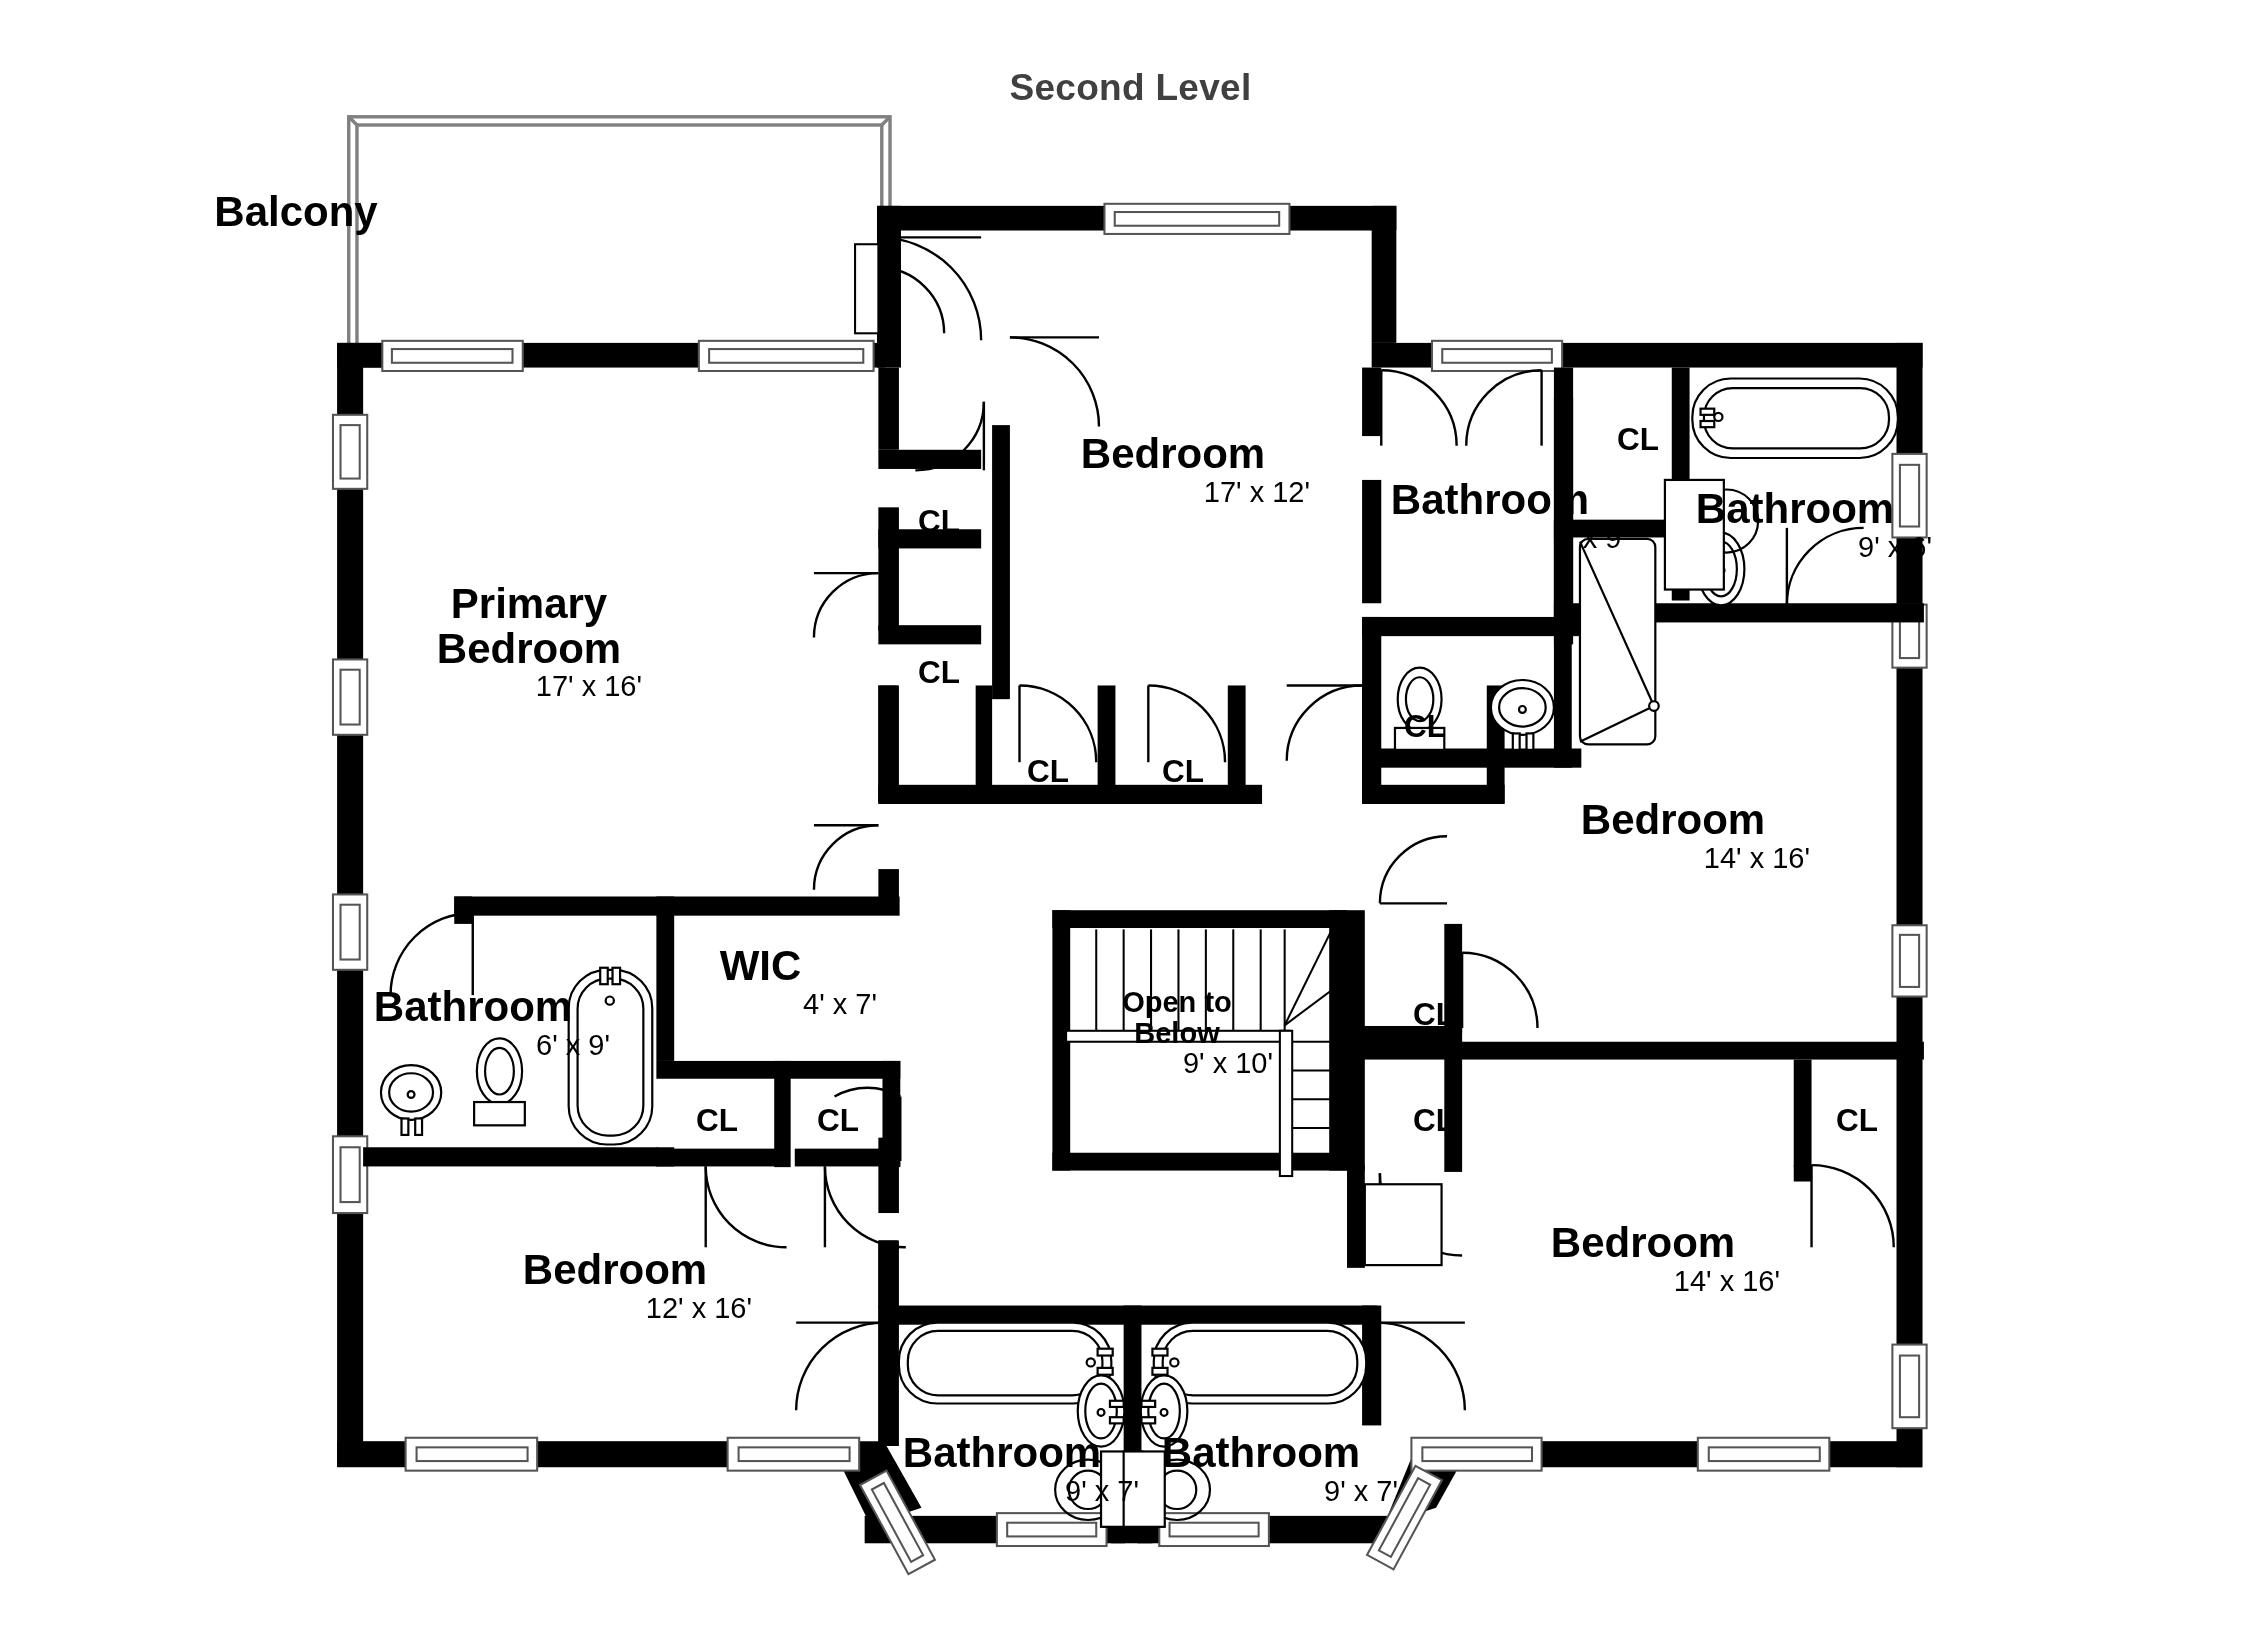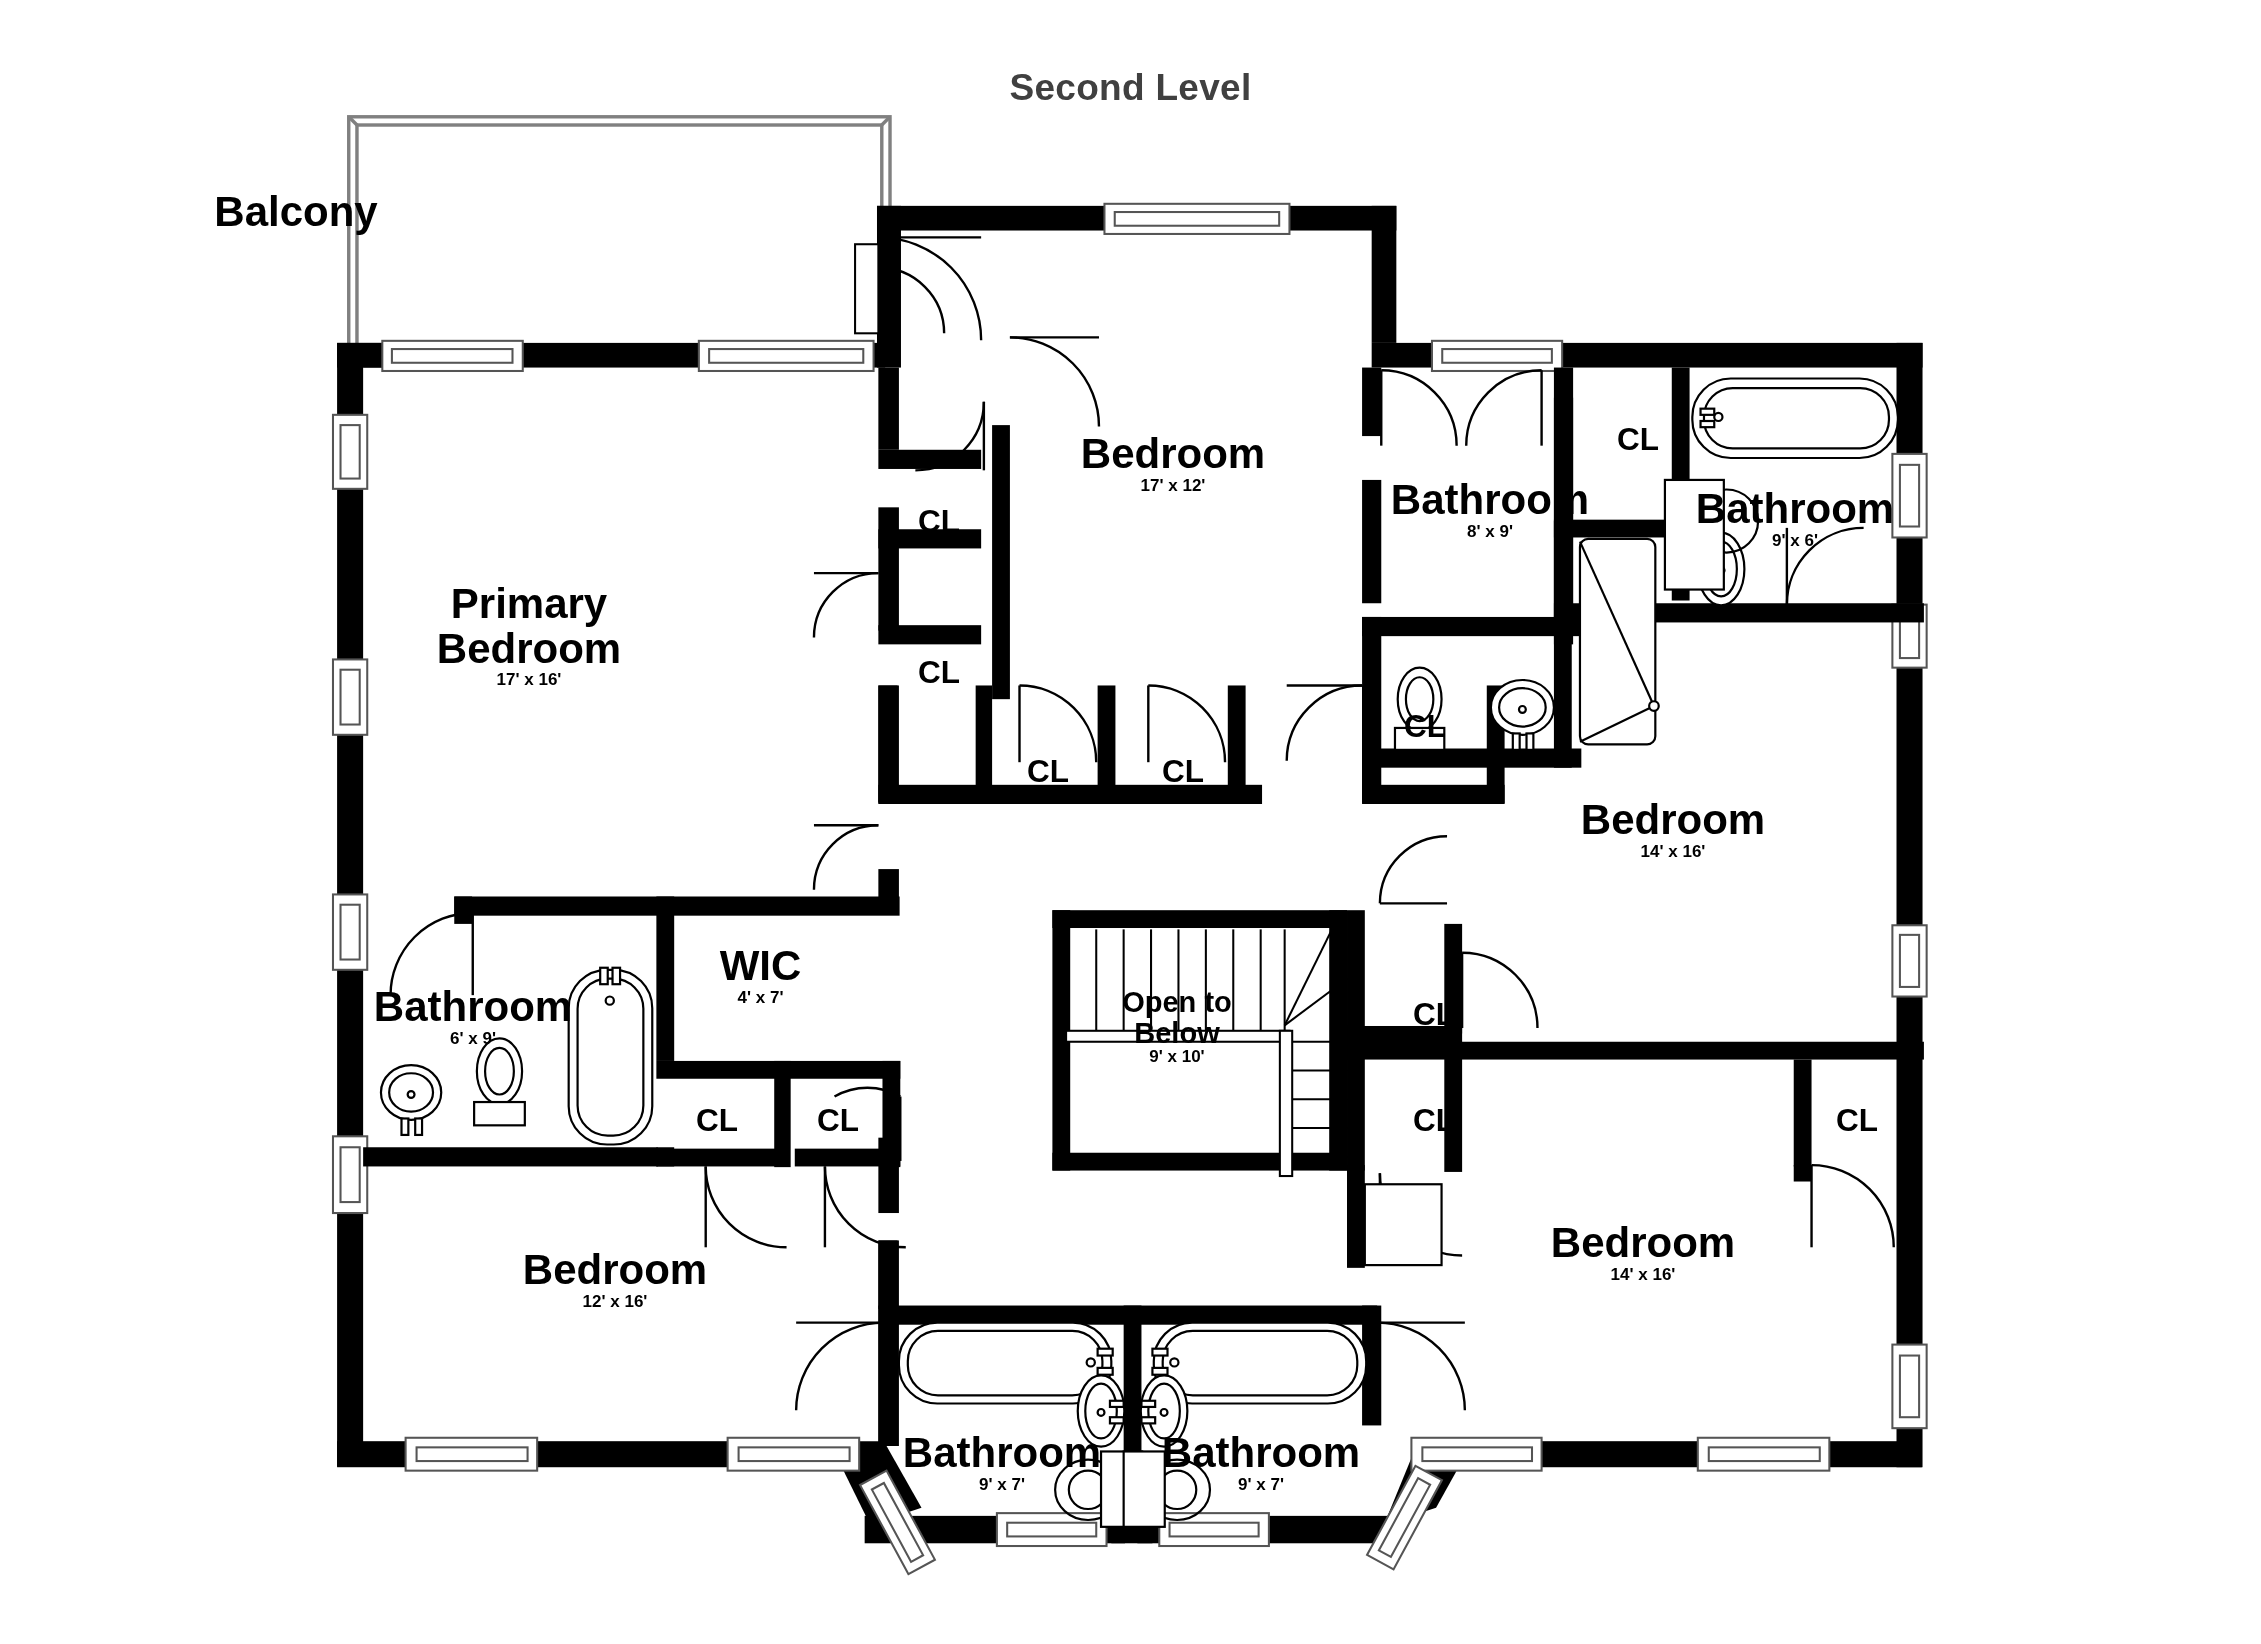--- a/index.html
+++ b/index.html
@@ -6,21 +6,21 @@
   body{width:2261px;height:1645px;position:relative;font-family:"Liberation Sans",sans-serif;}
   #stage{position:absolute;left:0;top:0;width:2261px;height:1645px;overflow:hidden;background:#fff;}
   #plan-title{
     position:absolute;left:0;top:26px;width:2261px;text-align:center;
     font-size:37px;font-weight:bold;color:#404040;letter-spacing:0.3px;margin-top:41px;
   }
   svg#fp{position:absolute;left:0;top:0;width:2261px;height:1645px;}
   .lbl{position:absolute;text-align:center;color:#000;pointer-events:none;}
   .lbl .nm{font-size:42px;font-weight:bold;line-height:1.06;white-space:nowrap;}
   .lbl .nm.wrap{white-space:normal;}
-  .lbl .dim{font-size:17px;font-weight:bold;line-height:1.1;white-space:nowrap;}
+  .lbl .dim{font-size:29px;font-weight:normal;line-height:1.1;white-space:nowrap;text-align:right;}
   .cl{position:absolute;font-size:31.5px;font-weight:bold;color:#000;text-align:center;margin-top:30px;}
 </style>
 </head>
 <body>
 
 <div id="stage">
 
   <div id="plan-title">Second Level</div>
 
   <svg id="fp" viewBox="0 0 3300 2400">

